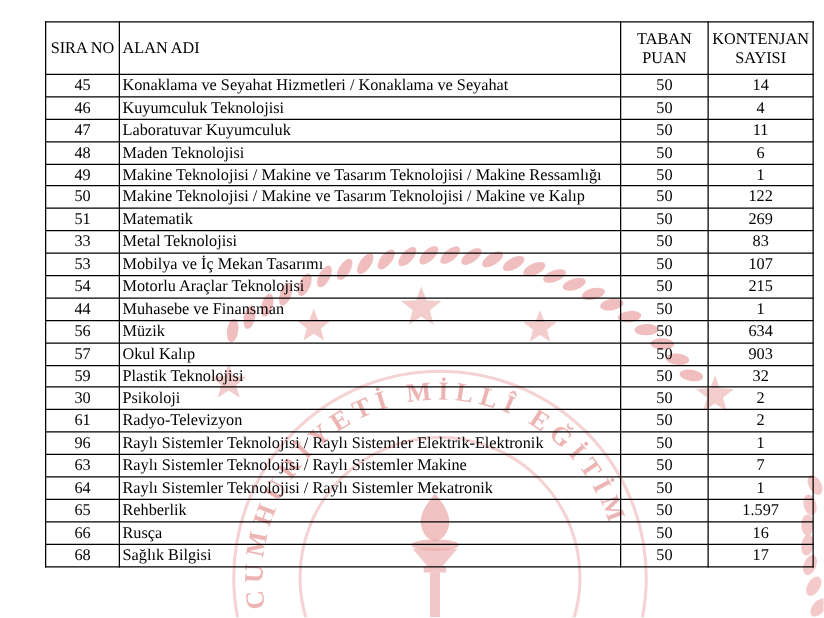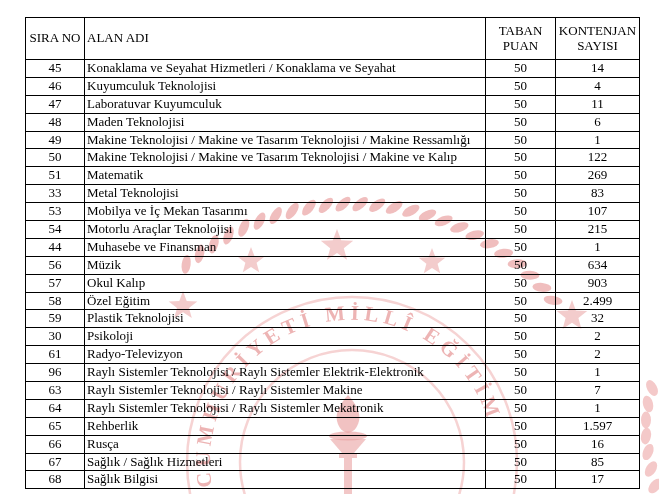--- a/index.html
+++ b/index.html
@@ -2,21 +2,21 @@
 <html><head>
 <meta charset="utf-8">
 <style>
   html,body{margin:0;padding:0;background:#ffffff;}
   .page{
     position:relative;width:659px;height:494px;overflow:hidden;
     background:#ffffff;font-family:"Liberation Serif",serif;
   }
   .watermark{position:absolute;left:0;top:0;width:659px;height:494px;pointer-events:none;}
   table.main{
-    position:absolute;left:25px;top:17px;width:614px;
+    position:absolute;left:36px;top:17px;width:614px;
     border-collapse:collapse;table-layout:fixed;background:transparent;
   }
   th,td{
     border:1px solid #000;color:#000;font-size:13px;font-weight:normal;
     padding:0 2px;text-align:center;vertical-align:middle;line-height:1.15;
     background:transparent;overflow:hidden;
   }
   thead tr{height:42px;}
   tbody tr{height:17.9px;}
   tbody td{white-space:nowrap;}
@@ -172,26 +172,20 @@
           <td>50</td>
           <td>634</td>
         </tr>
         <tr>
           <td>57</td>
           <td class="left">Okul Kalıp</td>
           <td>50</td>
           <td>903</td>
         </tr>
         <tr>
-          <td>58</td>
-          <td class="left">Özel Eğitim</td>
-          <td>50</td>
-          <td>2.499</td>
-        </tr>
-        <tr>
           <td>59</td>
           <td class="left">Plastik Teknolojisi</td>
           <td>50</td>
           <td>32</td>
         </tr>
         <tr>
           <td>30</td>
           <td class="left">Psikoloji</td>
           <td>50</td>
           <td>2</td>
@@ -226,26 +220,20 @@
           <td>50</td>
           <td>1.597</td>
         </tr>
         <tr>
           <td>66</td>
           <td class="left">Rusça</td>
           <td>50</td>
           <td>16</td>
         </tr>
         <tr>
-          <td>67</td>
-          <td class="left">Sağlık / Sağlık Hizmetleri</td>
-          <td>50</td>
-          <td>85</td>
-        </tr>
-        <tr>
           <td>68</td>
           <td class="left">Sağlık Bilgisi</td>
           <td>50</td>
           <td>17</td>
         </tr>
       </tbody>
   </table>
 
 </div>
 

